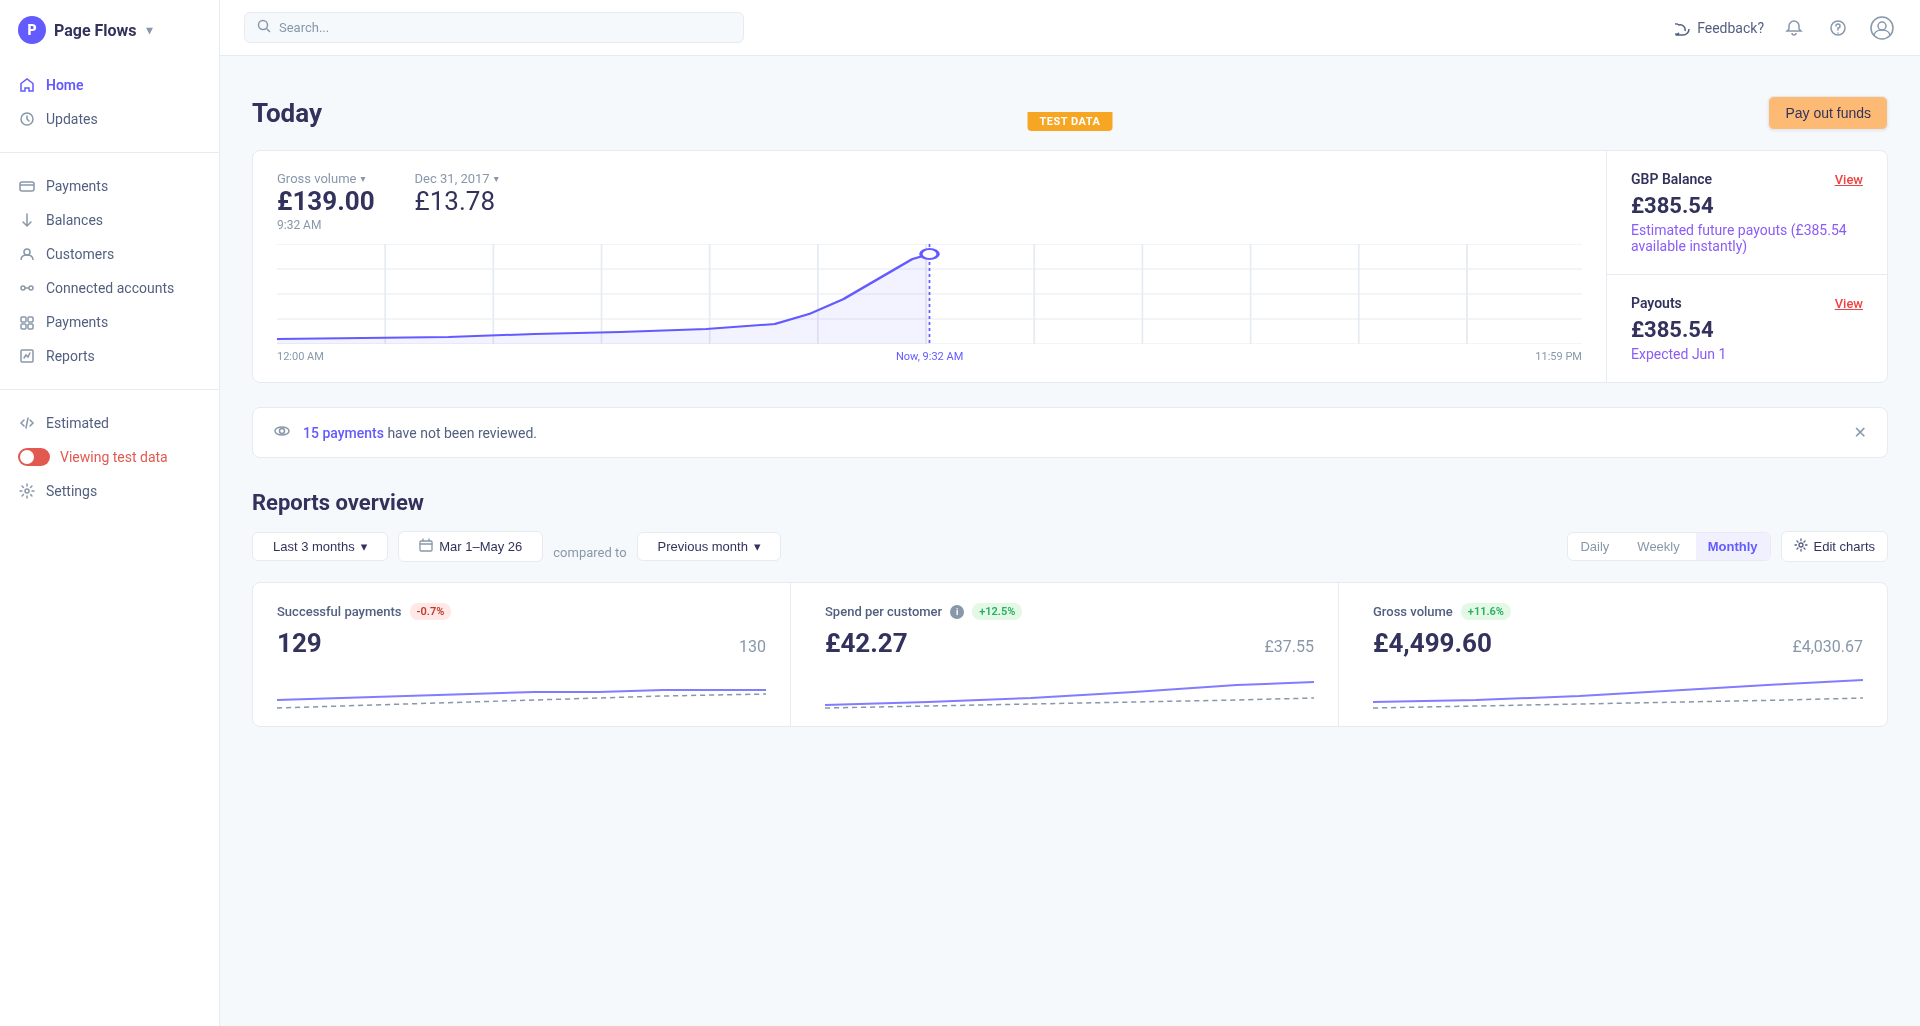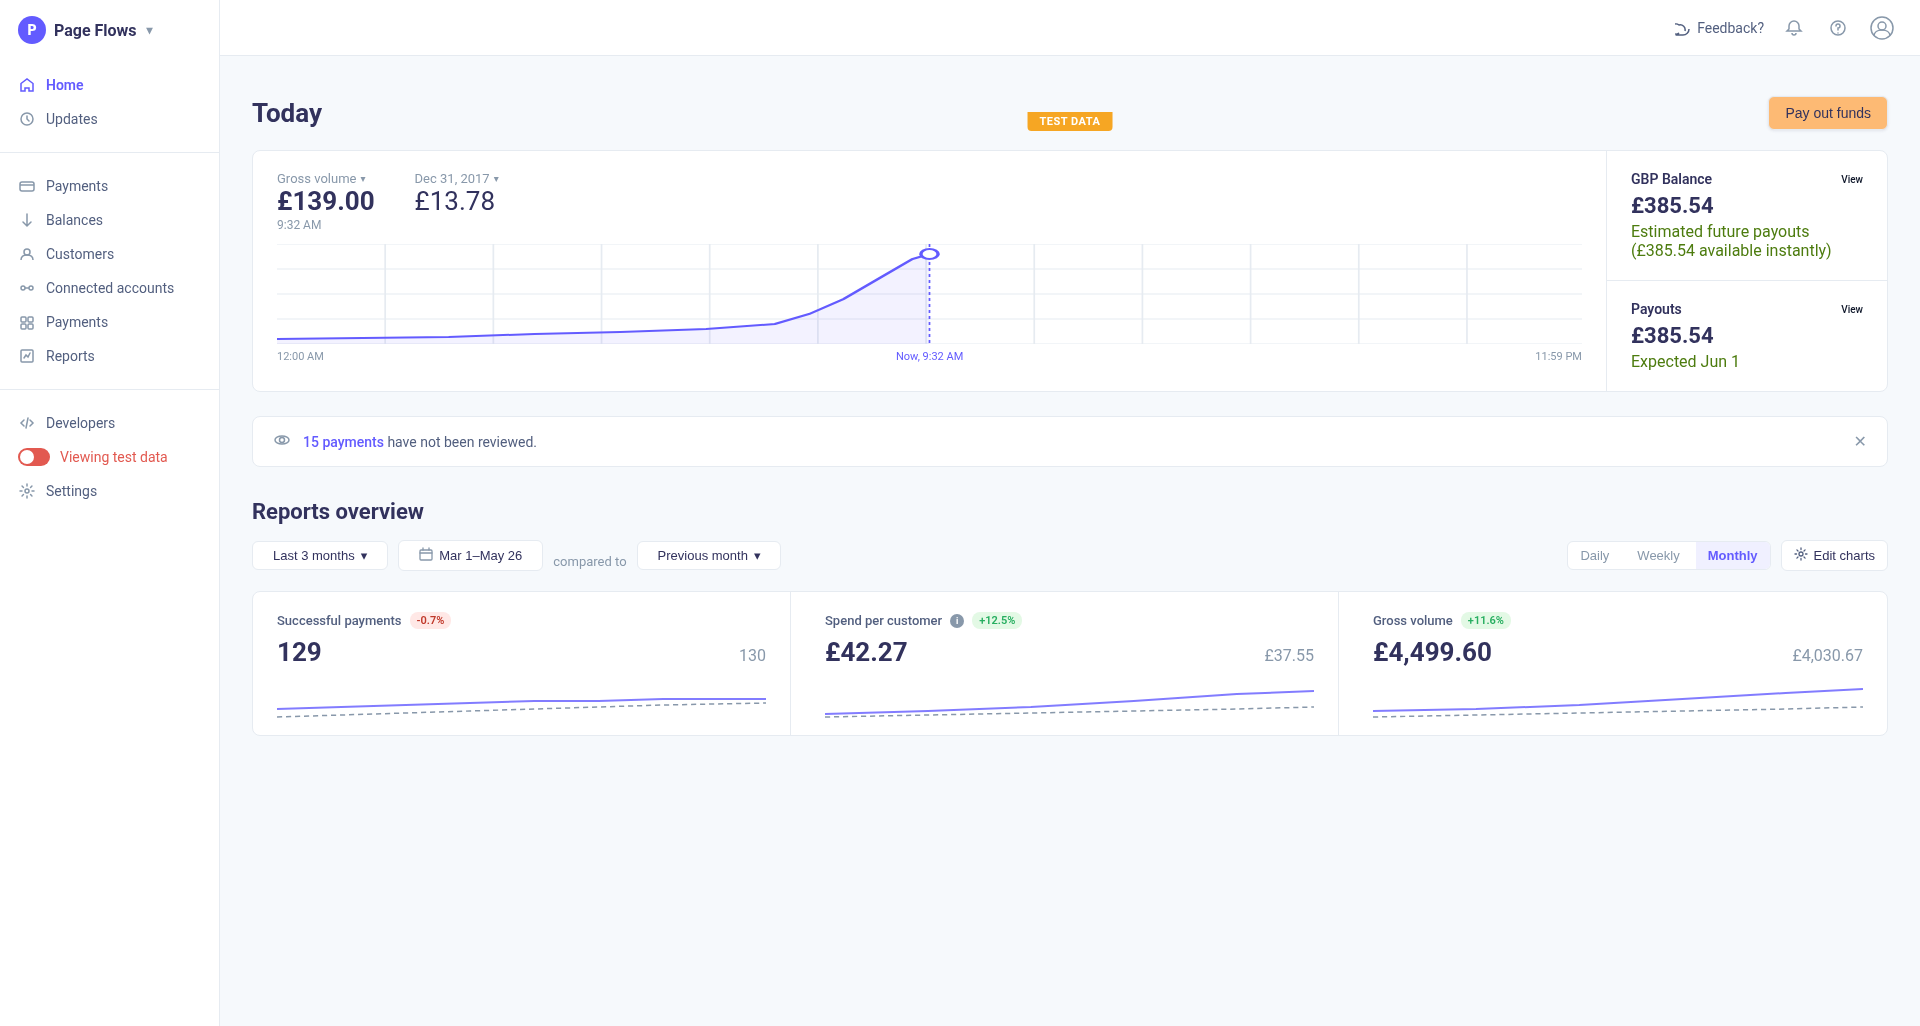--- a/index.html
+++ b/index.html
@@ -287,34 +287,35 @@
       align-items: center;
       justify-content: space-between;
       margin-bottom: 6px;
     }
     .balance-label {
       font-size: 14px;
       font-weight: 600;
       color: #32325d;
     }
     .view-link {
-      color: #0f172a;
-      font-size: 10px;
+      color: #ef4444;
+      font-size: 13px;
       cursor: pointer;
       font-weight: 500;
+      text-decoration: underline;
     }
     .balance-amount {
       font-size: 22px;
       font-weight: 700;
       color: #32325d;
       margin-bottom: 4px;
     }
     .balance-sub {
-      font-size: 16px;
-      color: #4d7c0f;
+      font-size: 14px;
+      color: #8b5cf6;
     }
 
     
     .notification-bar {
       background: #fff;
       border: 1px solid #e6ebf1;
       border-radius: 8px;
       padding: 14px 20px;
       display: flex;
       align-items: center;
@@ -560,41 +561,50 @@
 
   <div class="sidebar-divider"></div>
 
   <div class="sidebar-section">
     <div class="sidebar-item">
       <span class="icon">
         <svg width="16" height="16" viewBox="0 0 16 16" fill="none">
           <path d="M5 5L2 8l3 3M11 5l3 3-3 3M9 3l-2 10" stroke="#8898aa" stroke-width="1.5" stroke-linecap="round"></path>
         </svg>
       </span>
-      <span>Developers</span>
+      <span>Estimated</span>
     </div>
     <div class="viewing-test-data">
       <div class="toggle"></div>
       <span>Viewing test data</span>
     </div>
     <div class="sidebar-item">
       <span class="icon">
         <svg width="16" height="16" viewBox="0 0 16 16" fill="none">
           <circle cx="8" cy="8" r="2" stroke="#8898aa" stroke-width="1.5"></circle>
           <path d="M8 1v2M8 13v2M1 8h2M13 8h2M3.05 3.05l1.41 1.41M11.54 11.54l1.41 1.41M3.05 12.95l1.41-1.41M11.54 4.46l1.41-1.41" stroke="#8898aa" stroke-width="1.5" stroke-linecap="round"></path>
         </svg>
       </span>
       <span>Settings</span>
     </div>
   </div>
 </nav>
 
 <div class="main">
 
   <div class="topbar">
+    <div class="search-bar">
+      <span>
+        <svg width="14" height="14" viewBox="0 0 14 14" fill="none">
+            <circle cx="6" cy="6" r="4.5" stroke="#8898aa" stroke-width="1.5"></circle>
+            <path d="M10 10l2.5 2.5" stroke="#8898aa" stroke-width="1.5" stroke-linecap="round"></path>
+          </svg>
+      </span>
+      <span style="color:#8898aa;font-size:13px;">Search...</span>
+    </div>
     <div class="topbar-right">
       <div class="feedback-btn">
         <svg width="16" height="16" viewBox="0 0 16 16" fill="none">
             <path d="M14 9a6 6 0 01-6 6H2l2-2a5 5 0 110-8 5 5 0 016 6" stroke="#525f7f" stroke-width="1.5"></path>
           </svg>
         <span>Feedback?</span>
       </div>
       <div class="topbar-icon">
         <svg width="18" height="18" viewBox="0 0 18 18" fill="none">
             <path d="M9 2a5 5 0 015 5v3l2 2H2l2-2V7a5 5 0 015-5z" stroke="#8898aa" stroke-width="1.5"></path>

